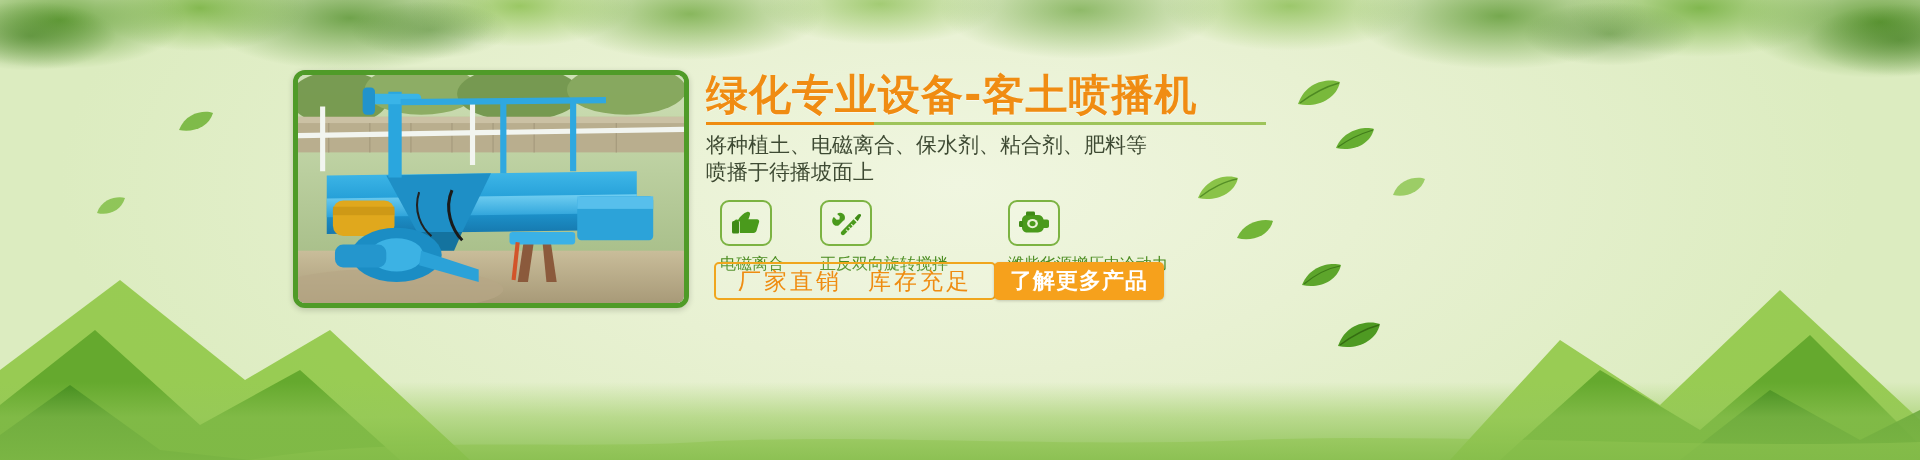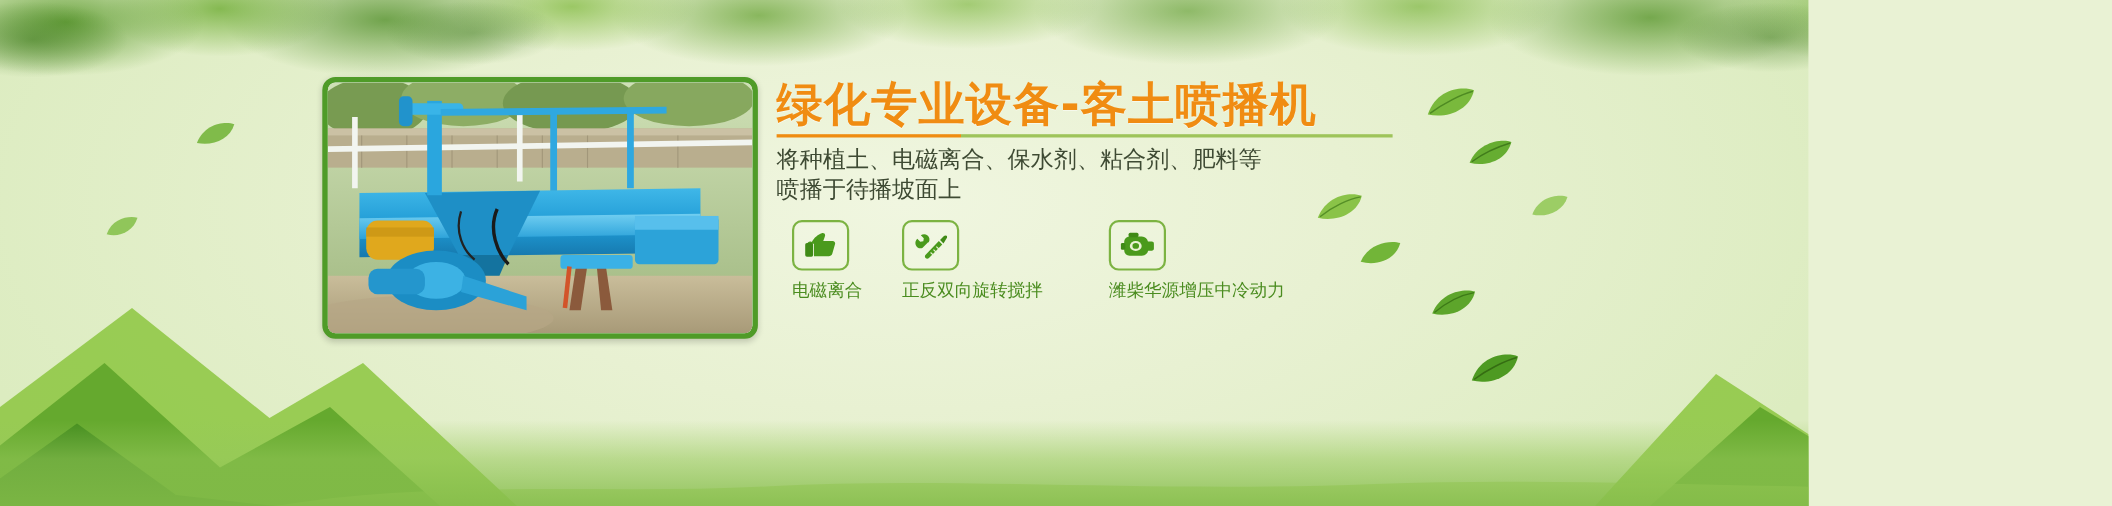--- a/index.html
+++ b/index.html
@@ -2,21 +2,21 @@
 <html><head>
 <meta charset="utf-8">
 <style>
   html,body{margin:0;padding:0;}
   body{
     width:1920px;height:460px;overflow:hidden;
     font-family:"DejaVu Sans","Liberation Sans",sans-serif;
     background:#e9f2d4;
   }
   .banner{
-    position:relative;width:1644px;height:460px;overflow:hidden;
+    position:relative;width:1920px;height:460px;overflow:hidden;
     background:
       radial-gradient(ellipse 900px 420px at 50% 40%, #f0f6e0 0%, #e8f1d2 45%, #dcecc0 100%);
   }
 
   
   .canopy{
     position:absolute;left:0;top:0;width:1920px;height:150px;
     background:
       radial-gradient(ellipse 180px 70px at 60px 20px,  rgba(86,150,40,.85) 0%, rgba(86,150,40,0) 70%),
       radial-gradient(ellipse 150px 62px at 200px 8px,  rgba(110,172,52,.80) 0%, rgba(110,172,52,0) 70%),
@@ -318,14 +318,18 @@
               <ellipse cx="14.5" cy="13.6" rx="3" ry="2.6" fill="#4a9a1c"></ellipse>
             </svg>
           </span>
         </div>
         <div class="flabel">潍柴华源增压中冷动力</div>
       </div>
 
     </div>
   </div>
 
+  <div class="cta-row">
+    <div class="cta-left">厂家直销　库存充足</div>
+    <div class="cta-right">了解更多产品</div>
+  </div>
 
 </div>
 
 </body></html>

